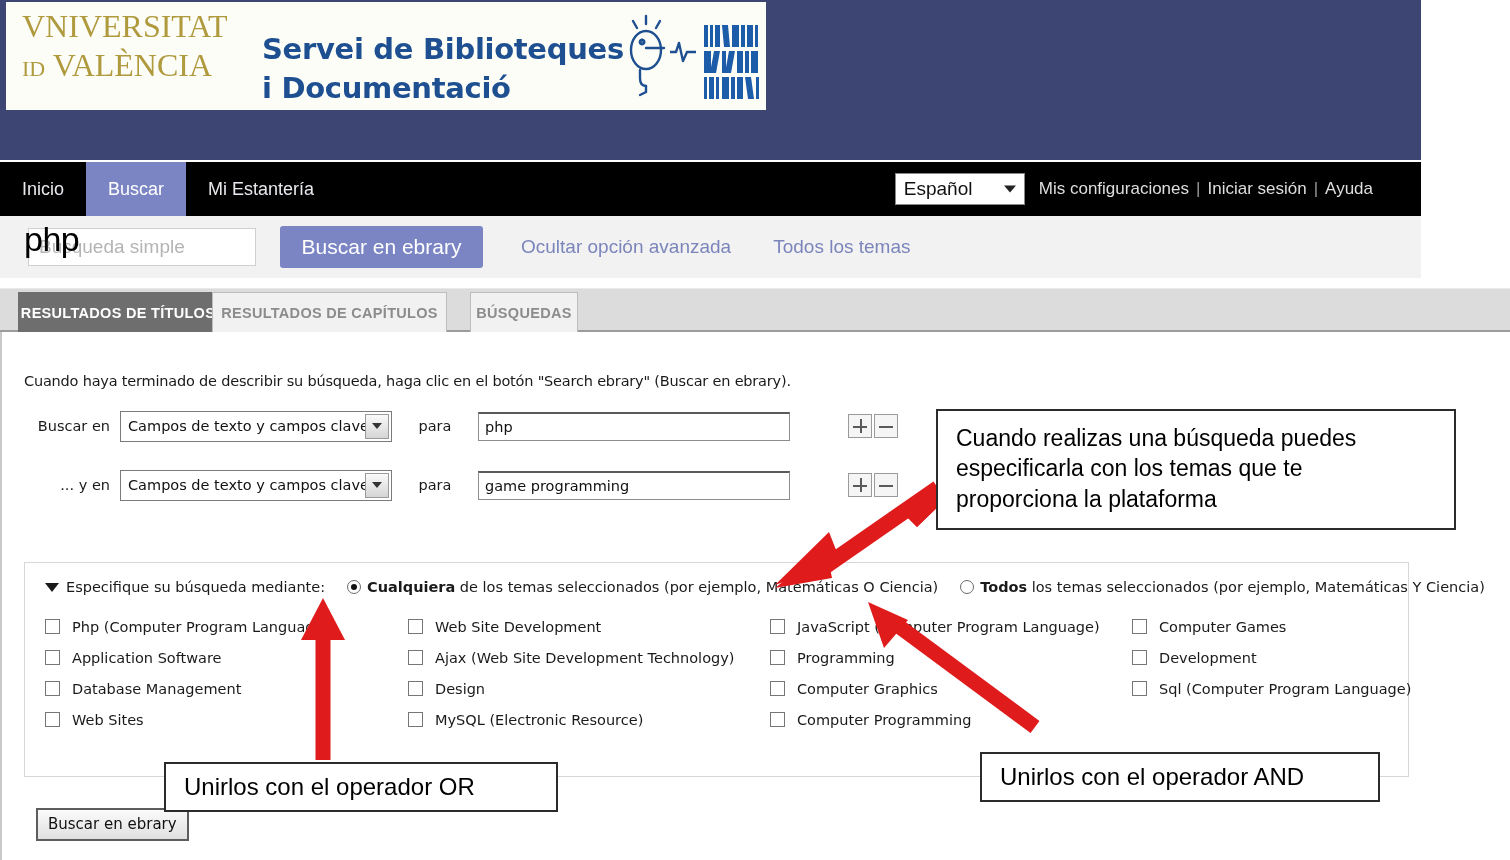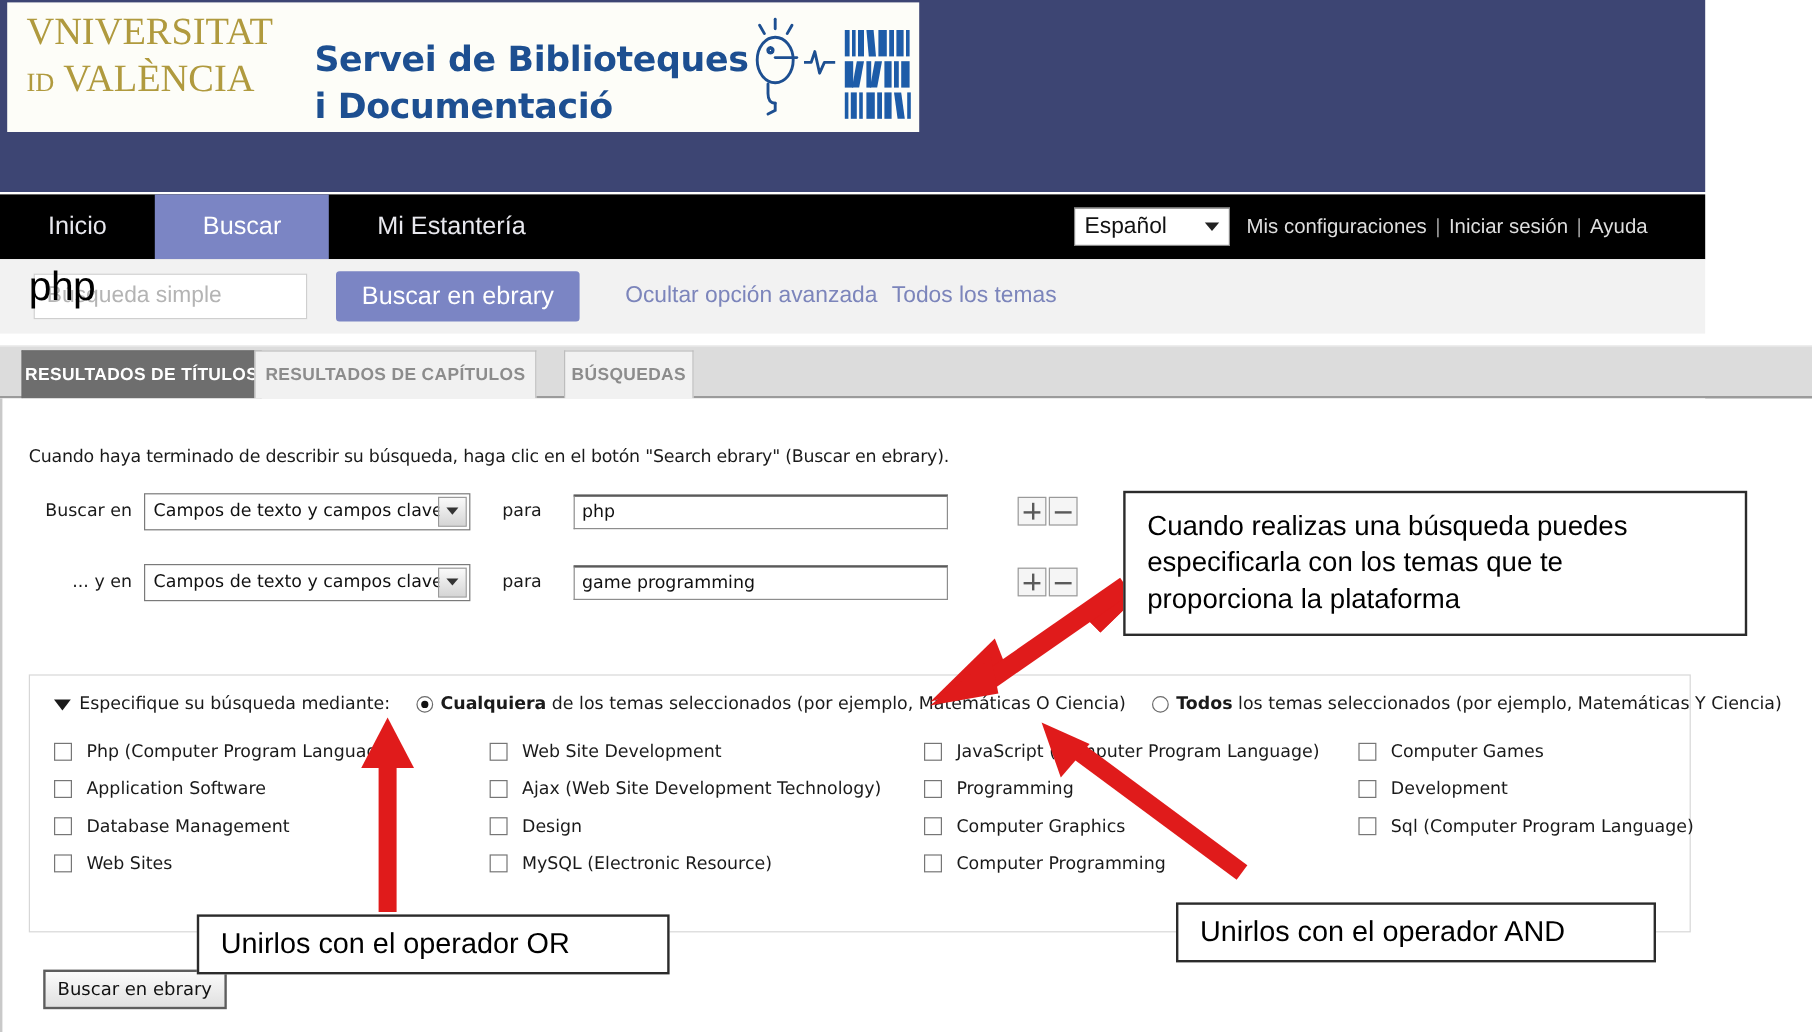--- a/index.html
+++ b/index.html
@@ -83,23 +83,23 @@
   .nav-tabs {
     position: absolute;
     left: 0; top: 0;
     height: 54px;
     display: flex;
     align-items: stretch;
   }
   .nav-tab {
     display: flex;
     align-items: center;
-    padding: 0 40px;
+    padding: 0 22px;
     color: #e8e8ee;
-    font-size: 21px;
+    font-size: 18px;
     font-family: "Liberation Sans", sans-serif;
     cursor: pointer;
     white-space: nowrap;
   }
   .nav-tab.active {
     background: #7b85c4;
     color: #ffffff;
   }
   .nav-right {
     position: absolute;
@@ -183,20 +183,21 @@
     white-space: nowrap;
   }
   .adv-link {
     margin-left: 26px;
     color: #7c85bb;
     font-size: 19px;
     cursor: pointer;
     white-space: nowrap;
   }
   .topics-link {
+    margin-left: 30px;
     color: #7c85bb;
     font-size: 19px;
     cursor: pointer;
     white-space: nowrap;
   }
   .php-overlay {
     position: absolute;
     left: 24px; top: 222px;
     font-family: "Liberation Sans", sans-serif;
     font-size: 34px;

